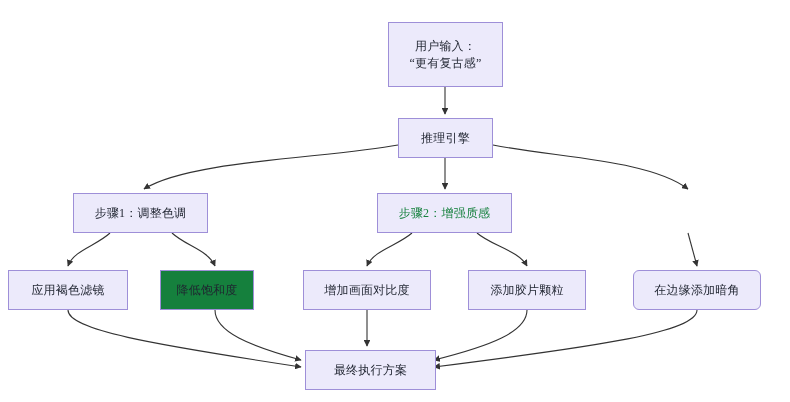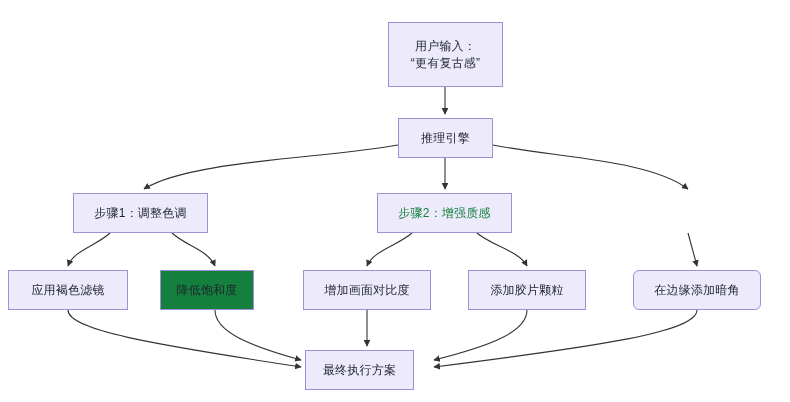--- a/index.html
+++ b/index.html
@@ -6,21 +6,21 @@
     margin: 0;
     padding: 0;
     background: #ffffff;
   }
   #canvas {
     position: relative;
     width: 790px;
     height: 402px;
     background: #ffffff;
     overflow: hidden;
-    font-family: Liberation Sans, sans-serif;
+    font-family: Liberation Serif, serif;
   }
   #edges {
     position: absolute;
     left: 0;
     top: 0;
     width: 790px;
     height: 402px;
     pointer-events: none;
   }
   .node {
@@ -81,15 +81,15 @@
   <div class="node" style="left: 8px; top: 270px; width: 120px; height: 40px; background: rgb(236, 234, 251); border-color: rgb(158, 143, 216); color: rgb(31, 36, 48);">应用褐色滤镜</div>
 
   <div class="node" style="left: 160px; top: 270px; width: 94px; height: 40px; background: #15803d; border-color: rgb(158, 143, 216); color: rgb(31, 36, 48);">降低饱和度</div>
 
   <div class="node" style="left: 303px; top: 270px; width: 128px; height: 40px; background: rgb(236, 234, 251); border-color: rgb(158, 143, 216); color: rgb(31, 36, 48);">增加画面对比度</div>
 
   <div class="node" style="left: 468px; top: 270px; width: 118px; height: 40px; background: rgb(236, 234, 251); border-color: rgb(158, 143, 216); color: rgb(31, 36, 48);">添加胶片颗粒</div>
 
   <div class="node" style="left: 633px; top: 270px; width: 128px; height: 40px; background: rgb(236, 234, 251); border-color: rgb(158, 143, 216); color: rgb(31, 36, 48); border-radius: 6px;">在边缘添加暗角</div>
 
-  <div class="node" style="left: 305px; top: 350px; width: 109px; height: 40px; background: rgb(236, 234, 251); border-color: rgb(158, 143, 216); color: rgb(31, 36, 48);">最终执行方案</div>
+  <div class="node" style="left: 305px; top: 350px; width: 131px; height: 40px; background: rgb(236, 234, 251); border-color: rgb(158, 143, 216); color: rgb(31, 36, 48);">最终执行方案</div>
 
 </div>
 
 </body></html>

